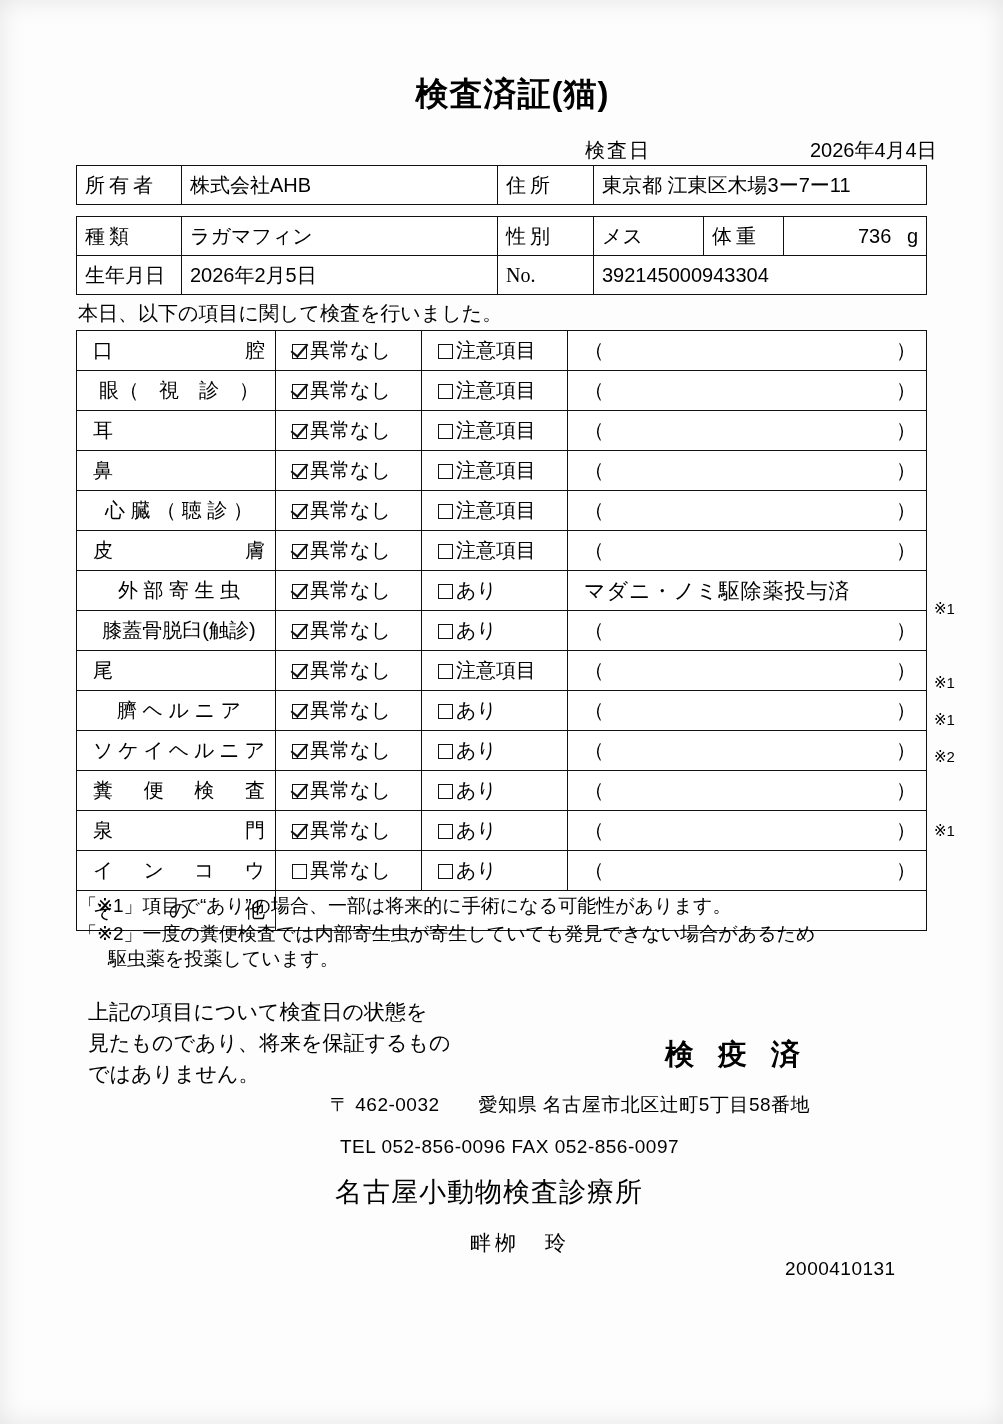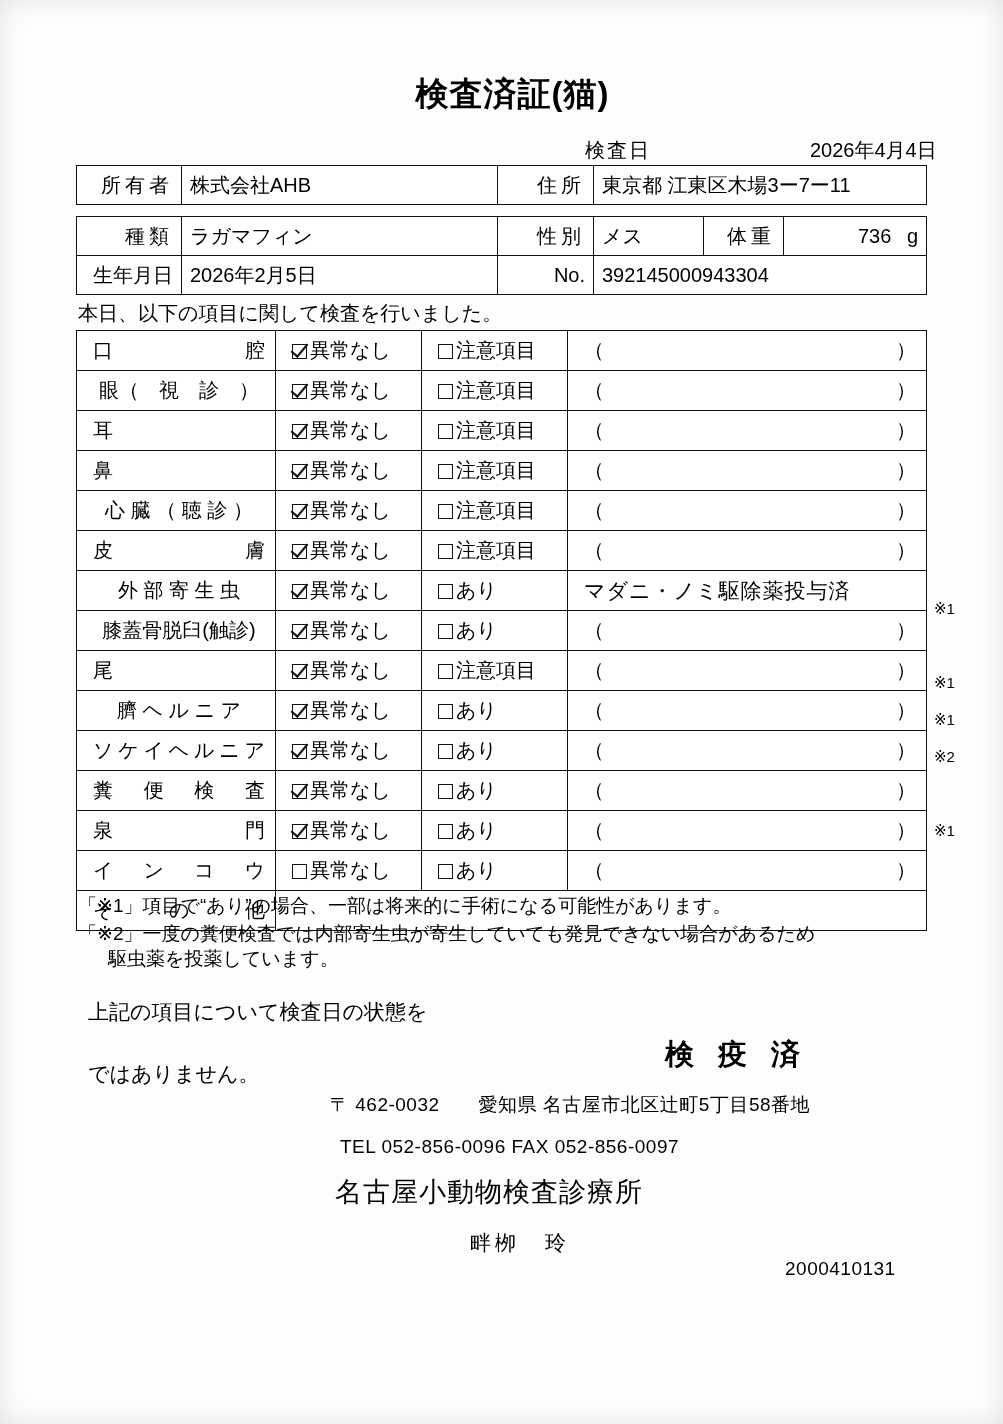--- a/index.html
+++ b/index.html
@@ -64,22 +64,23 @@
   }
   table.grid td {
     border: 1.6px solid #111;
     padding: 0 8px;
     font-size: 20px;
     height: 38px;
     vertical-align: middle;
     background: #fff;
   }
   td.lbl {
-    text-align: right;
+    text-align: left;
     letter-spacing: 4px;
+    font-family: Liberation Serif, serif;
   }
   td.val {
     text-align: left;
   }
   td.val-right {
     text-align: right;
   }
 
   #owner-table { left: 76px; top: 165px; width: 851px; }
   #pet-table   { left: 76px; top: 216px; width: 851px; }
@@ -407,21 +408,21 @@
           <td class="it-name">そ　　の　　他</td>
           <td colspan="3"></td>
         </tr>
       </tbody>
   </table>
 
   <div class="footnote" id="fn1">「※1」項目で“あり”の場合、一部は将来的に手術になる可能性があります。</div>
   <div class="footnote" id="fn2">「※2」一度の糞便検査では内部寄生虫が寄生していても発見できない場合があるため</div>
   <div class="footnote" id="fn2b">駆虫薬を投薬しています。</div>
 
-  <div class="statement" id="statement"><span>上記の項目について検査日の状態を</span><br><br><span>ではありません。</span></div>
+  <div class="statement" id="statement"><span>上記の項目について検査日の状態を</span><br><span>見たものであり、将来を保証するもの</span><br><span>ではありません。</span></div>
 
   <div class="stamp">検 疫 済</div>
 
   <div class="addr">〒 462-0032　　愛知県 名古屋市北区辻町5丁目58番地</div>
   <div class="tel">TEL 052-856-0096  FAX 052-856-0097</div>
   <div class="clinic">名古屋小動物検査診療所</div>
   <div class="person">畔栁　玲</div>
   <div class="docnum">2000410131</div>
 
 <div class="mark" style="top: 600px;">※1</div>

